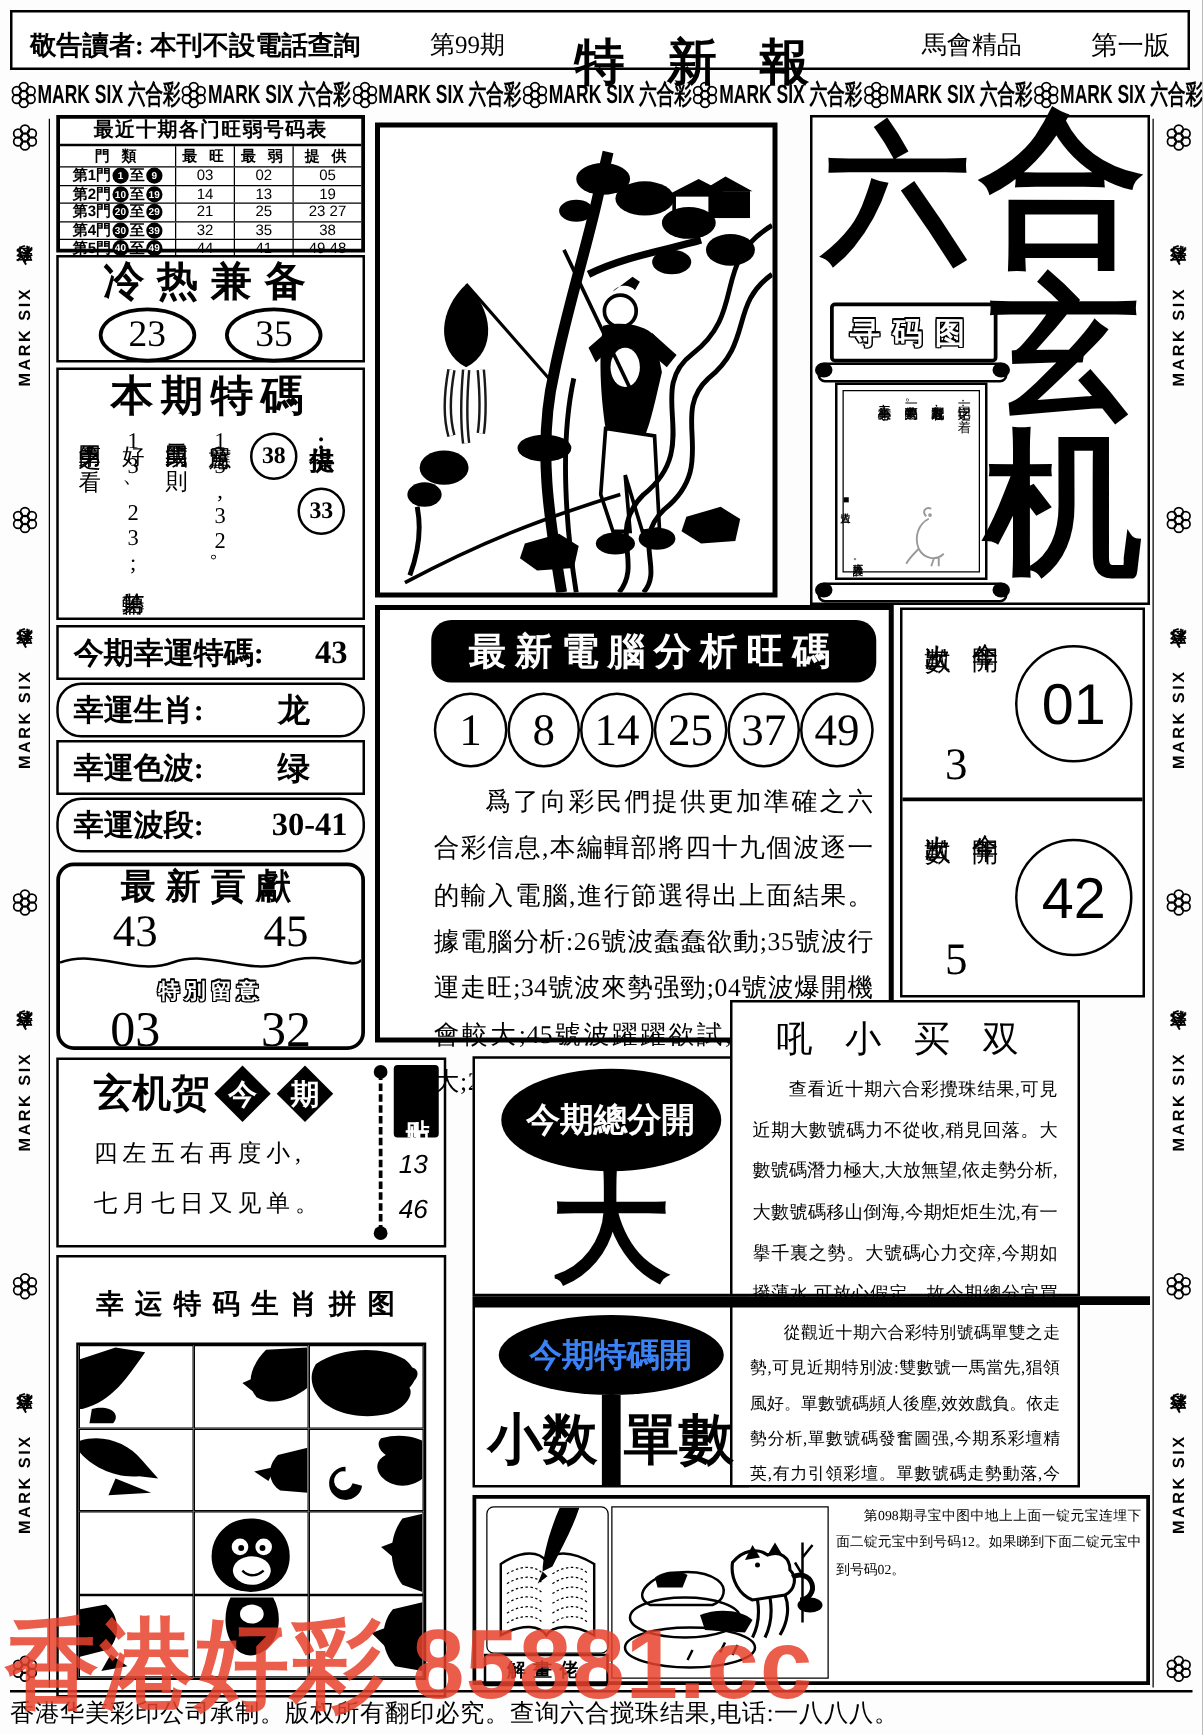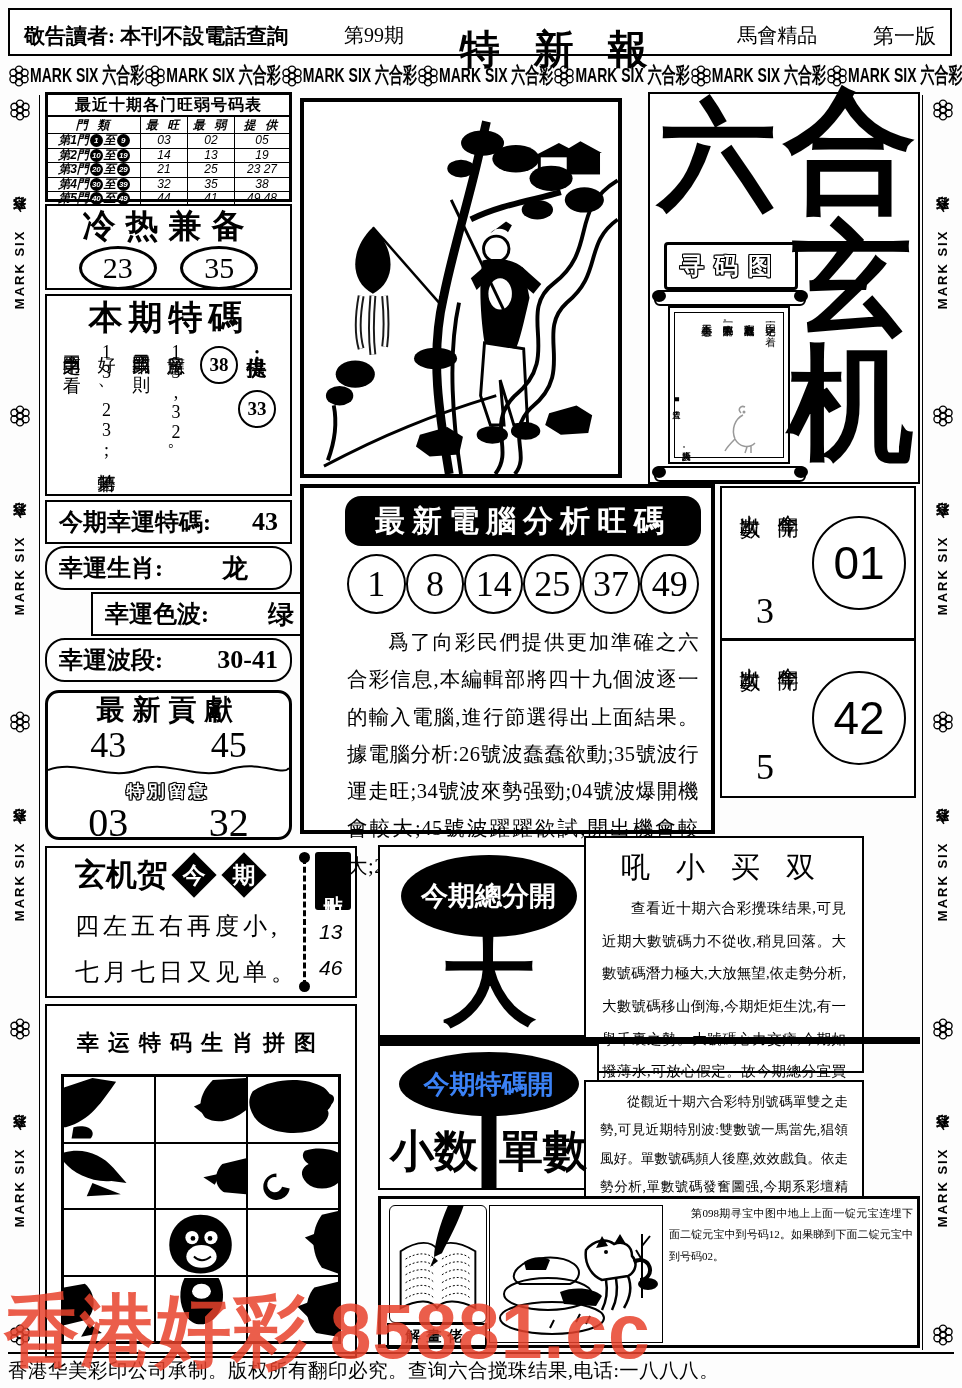--- a/index.html
+++ b/index.html
@@ -32,21 +32,21 @@
   .strip.l{left:0;border-right:1px solid #000;}
   .strip.r{right:0;border-left:1px solid #000;}
   .striptxt{writing-mode:vertical-rl;transform:rotate(180deg);
             font-family:"Liberation Sans","DejaVu Sans",sans-serif;font-weight:bold;
             font-size:13px;letter-spacing:2px;white-space:nowrap;}
 
   
   .hwt{left:45px;top:92px;width:247px;height:110px;box-sizing:border-box;font-family:"Liberation Sans","DejaVu Sans",sans-serif;}
   .hwt .ttl{font-size:16px;font-weight:bold;text-align:center;border-bottom:2px solid #000;
             letter-spacing:1px;line-height:20px;}
-  .hwt .thead,.hwt .trow{display:flex;border-bottom:1px solid #000;font-style:italic;}
+  .hwt .thead,.hwt .trow{display:flex;border-bottom:1px solid #000;}
   .hwt .trow:last-child{border-bottom:none;}
   .hwt .c1{width:92px;border-right:1px solid #000;}
   .hwt .c2,.hwt .c3{width:46px;border-right:1px solid #000;}
   .hwt .c4{flex:1;}
   .hwt .thead div{font-size:12px;font-weight:bold;text-align:center;line-height:16px;letter-spacing:3px;}
   .hwt .trow div{font-size:12px;text-align:center;line-height:13.5px;}
   .hwt .trow .c1{font-weight:bold;font-size:12px;display:flex;align-items:center;justify-content:center;gap:1px;}
   .bc{display:inline-flex;align-items:center;justify-content:center;background:#000;color:#fff;
       border-radius:50%;width:13px;height:13px;font-size:8px;font-weight:bold;}
 
@@ -84,21 +84,21 @@
   .otext{color:#fff;text-shadow:-1px -1px 0 #000,1px -1px 0 #000,-1px 1px 0 #000,1px 1px 0 #000,
          -1px 0 0 #000,1px 0 0 #000,0 -1px 0 #000,0 1px 0 #000;}
 
   
   .myst{left:45px;top:846px;width:312px;height:152px;box-sizing:border-box;}
   .myst .main{position:absolute;left:10px;top:6px;width:240px;margin-left:18px;}
   .myst .trow{display:flex;align-items:center;gap:2px;font-size:31px;font-weight:bold;}
   .dia{width:32px;height:32px;background:#000;transform:rotate(45deg);display:inline-flex;
        align-items:center;justify-content:center;margin:4px 8px;}
   .dia span{transform:rotate(-45deg);color:#fff;font-size:23px;font-weight:bold;}
-  .myst .line{font-size:24px;letter-spacing:4px;margin-top:14px;white-space:nowrap;}
+  .myst .line{font-size:19px;letter-spacing:4px;margin-top:14px;white-space:nowrap;}
   .myst .divider{position:absolute;left:256px;top:10px;height:128px;border-left:3px dashed #000;}
   .myst .divider:before,.myst .divider:after{content:"";position:absolute;left:-7px;width:11px;
         height:11px;background:#000;border-radius:50%;}
   .myst .divider:before{top:-6px;} .myst .divider:after{bottom:-6px;}
   .tipbox{position:absolute;left:268px;top:4px;width:36px;height:58px;background:#000;color:#fff;
           writing-mode:vertical-rl;text-orientation:upright;font-size:19px;font-weight:bold;
           display:flex;align-items:center;justify-content:center;border-radius:3px;}
   .tipnum{position:absolute;left:272px;font-size:21px;font-style:italic;font-family:"Liberation Sans",sans-serif;}
 
   
@@ -148,21 +148,21 @@
   .acell.first{border-bottom:3px solid #000;}
   .acell .labels{position:absolute;left:14px;top:10px;display:flex;gap:10px;}
   .acell .vlabel{writing-mode:vertical-rl;text-orientation:upright;font-size:21px;letter-spacing:2px;}
   .acell .count{position:absolute;left:34px;bottom:6px;font-size:36px;}
   .acell .bigcirc{position:absolute;right:8px;top:50%;transform:translateY(-50%);width:90px;height:90px;
         border:2px solid #000;border-radius:50%;display:flex;align-items:center;justify-content:center;
         font-size:46px;font-family:"Liberation Sans",sans-serif;}
 
   
   .band-l{left:378px;width:221px;box-sizing:border-box;text-align:center;}
-  .band-r{left:584px;width:280px;box-sizing:border-box;margin-top:36px;}
+  .band-r{left:584px;width:280px;box-sizing:border-box;}
   .ellipse{margin:8px auto 0 auto;background:#000;border-radius:50%;width:176px;height:82px;
            display:flex;align-items:center;justify-content:center;}
   .ellipse span{color:#fff;font-size:27px;font-weight:bold;}
   .bigda{font-size:96px;font-weight:bold;line-height:1;margin-top:-2px;}
   .thickline{left:378px;top:1037px;width:542px;height:7px;background:#000;}
   .roarttl{text-align:center;font-size:29px;letter-spacing:26px;margin:10px 0 2px 14px;white-space:nowrap;}
   .smallbody{padding:2px 16px 0 16px;font-size:14.5px;line-height:2.25;text-align:justify;text-indent:2em;}
   .rec{text-align:center;font-size:29px;letter-spacing:3px;margin-top:2px;}
   .sopen{position:relative;height:100%;}
   .sopen .bar{position:absolute;left:50%;transform:translateX(-50%);top:64px;width:15px;bottom:-4px;background:#000;}
@@ -358,21 +358,21 @@
   </div>
 
   <div class="abs bx lrow" style="top:500px;">
     <span>今期幸運特碼:</span>
     <span class="val">43</span>
   </div>
   <div class="abs bx lrow round" style="top:546px;">
     <span>幸運生肖:</span>
     <span class="val" style="margin-right:30px;">龙</span>
   </div>
-  <div class="abs bx lrow" style="top:592px;margin-left:46px;">
+  <div class="abs bx lrow" style="top:592px;">
     <span>幸運色波:</span>
     <span class="val" style="margin-right:30px;">绿</span>
   </div>
   <div class="abs bx lrow round" style="top:638px;">
     <span>幸運波段:</span>
     <span class="val">30-41</span>
   </div>
 
   <div class="abs bx3 contrib">
     <div class="ttl">最新貢獻</div>

